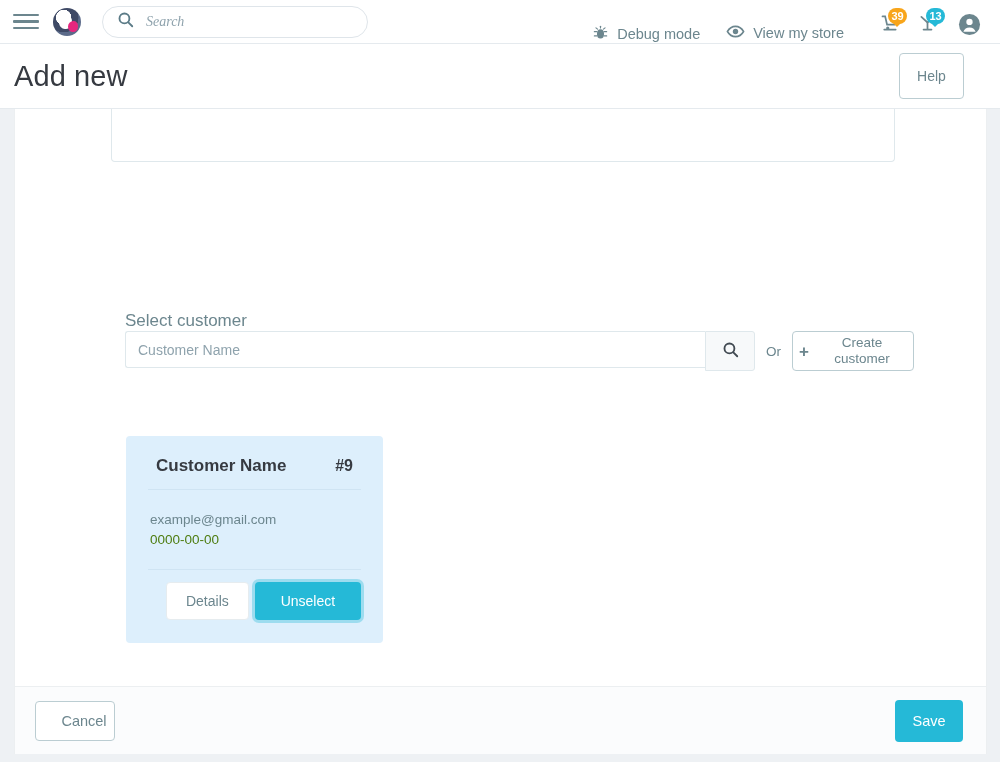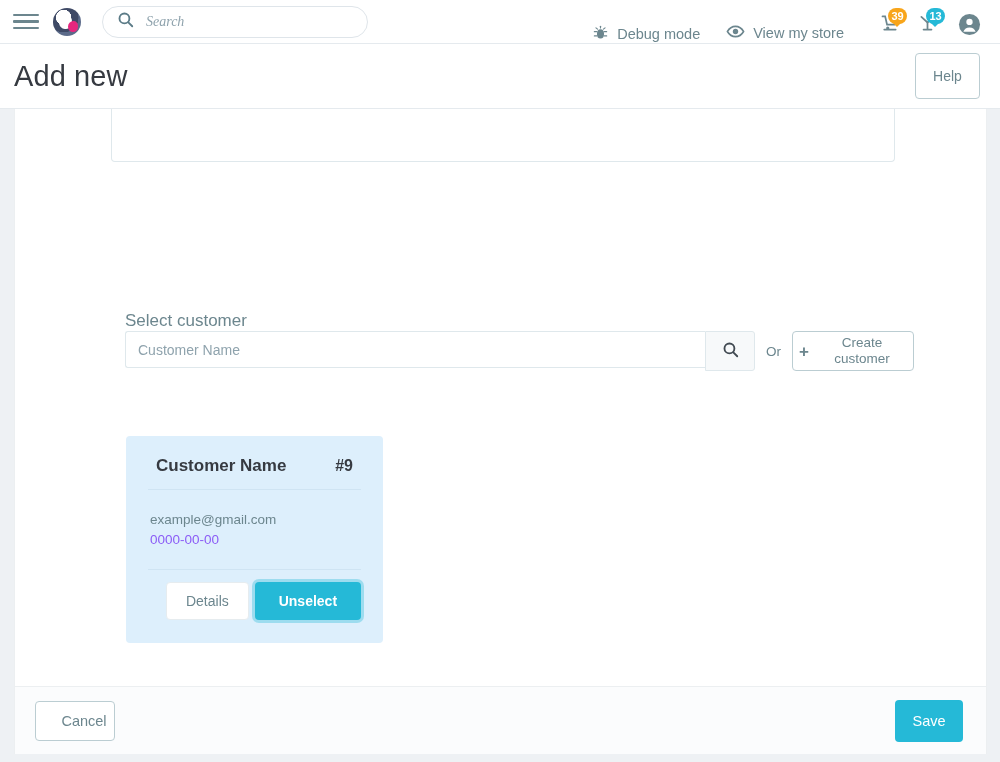--- a/index.html
+++ b/index.html
@@ -106,21 +106,21 @@
     background: #ffffff;
     display: flex; align-items: center;
     border-bottom: 1px solid #e5eaee;
   }
   #page-title {
     margin-left: 14px;
     font-size: 29px; color: #363a41; font-weight: normal;
     letter-spacing: 0.1px;
   }
   #help-btn {
-    margin-left: auto; margin-right: 20px;
+    margin-left: auto; margin-right: 36px;
     width: 65px; height: 46px;
     border: 1px solid #bbcdd2; border-radius: 4px;
     background: #fff; color: #6c868e;
     font-size: 14px; font-family: "Liberation Sans", sans-serif;
     cursor: pointer;
   }
 
   
   #scrollgutter-left {
     position: absolute; top: 109px; left: 0;
@@ -202,39 +202,39 @@
   }
   #card-head {
     display: flex; align-items: baseline; justify-content: space-between;
     padding: 0 8px 13px 8px;
     border-bottom: 1px solid #cfe4f3;
   }
   #card-customer-name { font-size: 17px; font-weight: bold; color: #363a41; }
   #card-customer-id { font-size: 16px; font-weight: bold; color: #363a41; }
   #card-body { padding: 20px 0 0 2px; }
   #card-email { font-size: 13.5px; color: #6c868e; line-height: 1.45; }
-  #card-date { font-size: 13.5px; color: #8b5cf6; line-height: 1.45; }
+  #card-date { font-size: 13.5px; color: #4d7c0f; line-height: 1.45; }
   #card-sep {
     margin-top: 20px; height: 1px; background: #cfe4f3;
   }
   #card-actions {
     display: flex; gap: 6px; padding-top: 12px; padding-left: 18px;
   }
   #details-btn {
     width: 84px; height: 38px;
     border: 1px solid #e6ecef; border-radius: 4px;
     background: #fff; color: #6c868e;
     font-size: 14px; cursor: pointer;
     font-family: "Liberation Sans", sans-serif;
   }
   #unselect-btn {
     width: 108px; height: 38px;
     border: 0; border-radius: 4px;
     background: #25b9d7; color: #fff;
-    font-size: 14px; font-weight: bold; cursor: pointer;
+    font-size: 14px; font-weight: normal; cursor: pointer;
     font-family: "Liberation Sans", sans-serif;
     box-shadow: 0 0 0 3px rgba(37,185,215,0.35);
   }
 
   
   #footer {
     position: absolute; top: 686px; left: 14px;
     width: 973px; height: 68px;
     background: #fbfcfd;
     border: 1px solid #eceff1; border-bottom: 0;

